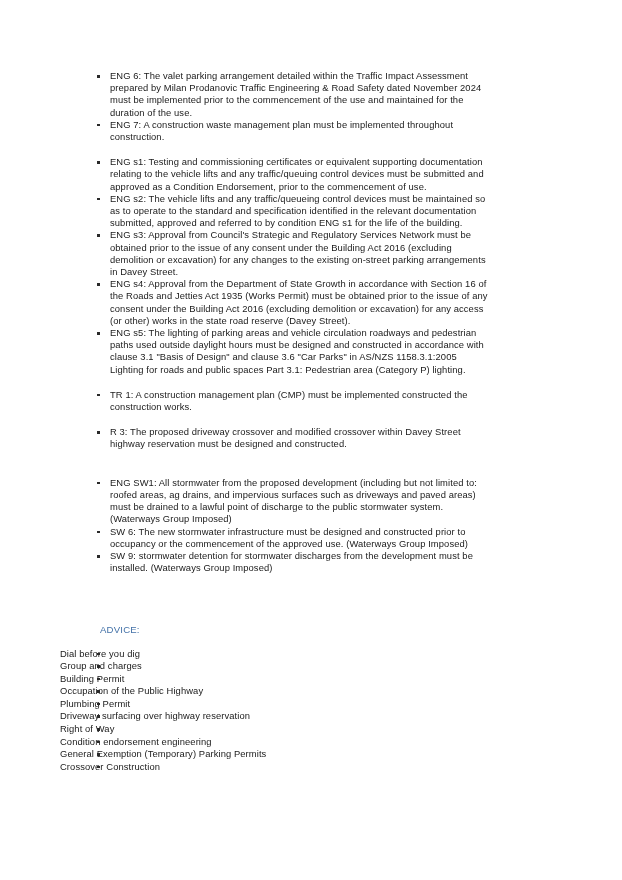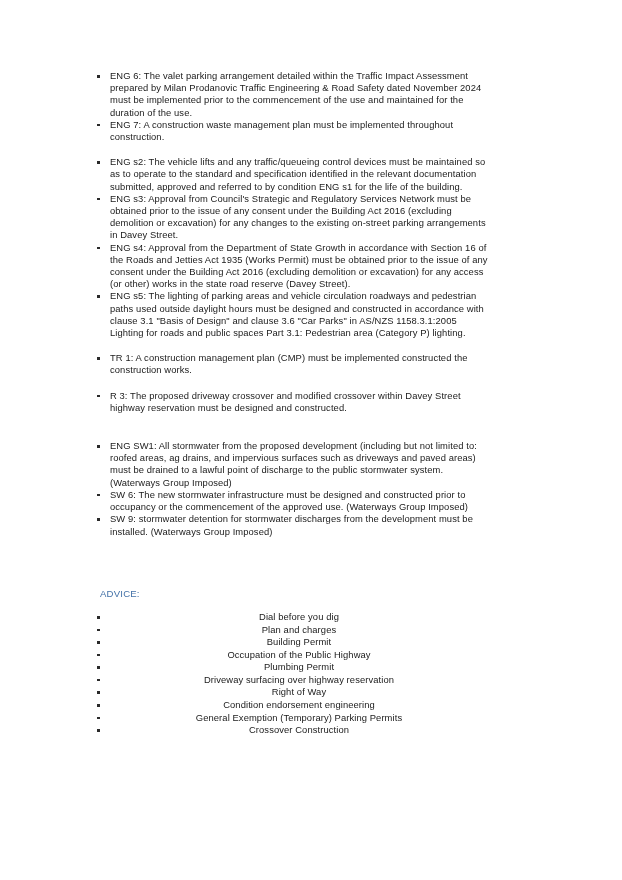--- a/index.html
+++ b/index.html
@@ -70,26 +70,25 @@
   .advice-gap-top { height: 46px; }
   .advice-gap-mid { height: 11px; }
   .advice-list {
     margin: 0;
     padding: 0;
     list-style: none;
   }
   .advice-item {
     position: relative;
     margin: 0;
-    padding: 0 72px 0 110px;
+    padding: 0 72px 0 60px;
     font-size: 9.4px;
     line-height: 12.6px;
     color: #1a1a1a;
     letter-spacing: 0.01em;
-    text-align: center;
   }
   .advice-item::before {
     content: "";
     position: absolute;
     left: 97px;
     top: 5px;
     width: 2.6px;
     height: 2.6px;
     background: #2a2a2a;
   }
@@ -100,20 +99,21 @@
 
 <div class="page">
   <div class="doc-body">
 
     <ul class="bullet-group">
       <li class="bullet-item">ENG 6: The valet parking arrangement detailed within the Traffic Impact Assessment prepared by Milan Prodanovic Traffic Engineering &amp; Road Safety dated November 2024 must be implemented prior to the commencement of the use and maintained for the duration of the use.</li>
       <li class="bullet-item">ENG 7: A construction waste management plan must be implemented throughout construction.</li>
     </ul>
 
     <ul class="bullet-group">
+      <li class="bullet-item">ENG s1: Testing and commissioning certificates or equivalent supporting documentation relating to the vehicle lifts and any traffic/queuing control devices must be submitted and approved as a Condition Endorsement, prior to the commencement of use.</li>
       <li class="bullet-item">ENG s2: The vehicle lifts and any traffic/queueing control devices must be maintained so as to operate to the standard and specification identified in the relevant documentation submitted, approved and referred to by condition ENG s1 for the life of the building.</li>
       <li class="bullet-item">ENG s3: Approval from Council's Strategic and Regulatory Services Network must be obtained prior to the issue of any consent under the Building Act 2016 (excluding demolition or excavation) for any changes to the existing on-street parking arrangements in Davey Street.</li>
       <li class="bullet-item">ENG s4: Approval from the Department of State Growth in accordance with Section 16 of the Roads and Jetties Act 1935 (Works Permit) must be obtained prior to the issue of any consent under the Building Act 2016 (excluding demolition or excavation) for any access (or other) works in the state road reserve (Davey Street).</li>
       <li class="bullet-item">ENG s5: The lighting of parking areas and vehicle circulation roadways and pedestrian paths used outside daylight hours must be designed and constructed in accordance with clause 3.1 "Basis of Design" and clause 3.6 "Car Parks" in AS/NZS 1158.3.1:2005 Lighting for roads and public spaces Part 3.1: Pedestrian area (Category P) lighting.</li>
     </ul>
 
     <ul class="bullet-group">
       <li class="bullet-item">TR 1: A construction management plan (CMP) must be implemented constructed the construction works.</li>
     </ul>
 
@@ -130,21 +130,21 @@
     </ul>
 
     <div class="advice-gap-top"></div>
 
     <p class="advice-heading" style="color: rgb(68, 114, 168);">ADVICE:</p>
 
     <div class="advice-gap-mid"></div>
 
     <ul class="advice-list">
       <li class="advice-item">Dial before you dig</li>
-      <li class="advice-item">Plan and charges</li>
+      <li class="advice-item">Group and charges</li>
       <li class="advice-item">Building Permit</li>
       <li class="advice-item">Occupation of the Public Highway</li>
       <li class="advice-item">Plumbing Permit</li>
       <li class="advice-item">Driveway surfacing over highway reservation</li>
       <li class="advice-item">Right of Way</li>
       <li class="advice-item">Condition endorsement engineering</li>
       <li class="advice-item">General Exemption (Temporary) Parking Permits</li>
       <li class="advice-item">Crossover Construction</li>
     </ul>
 

